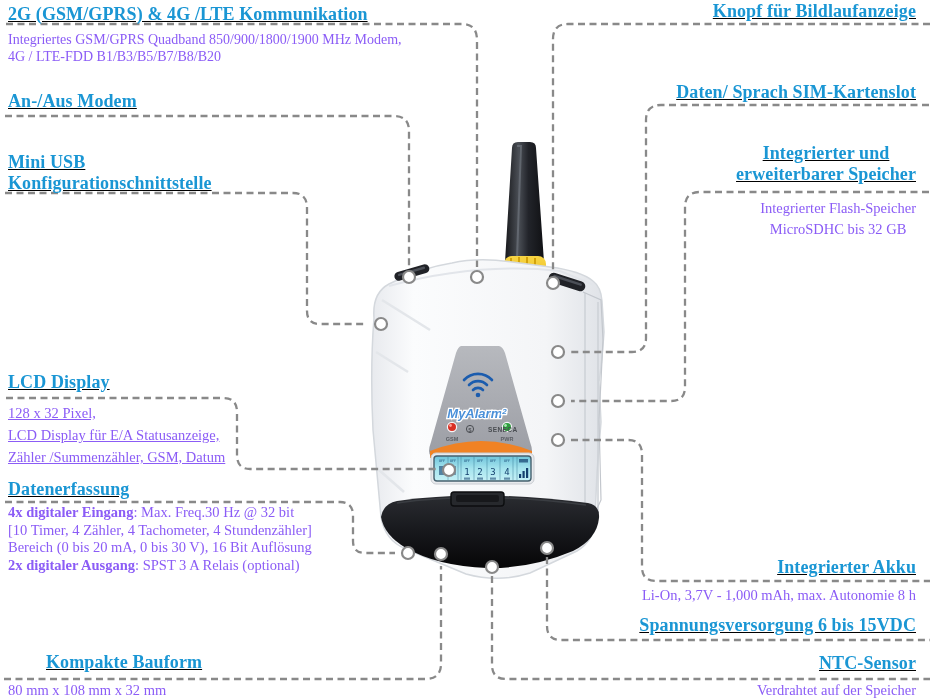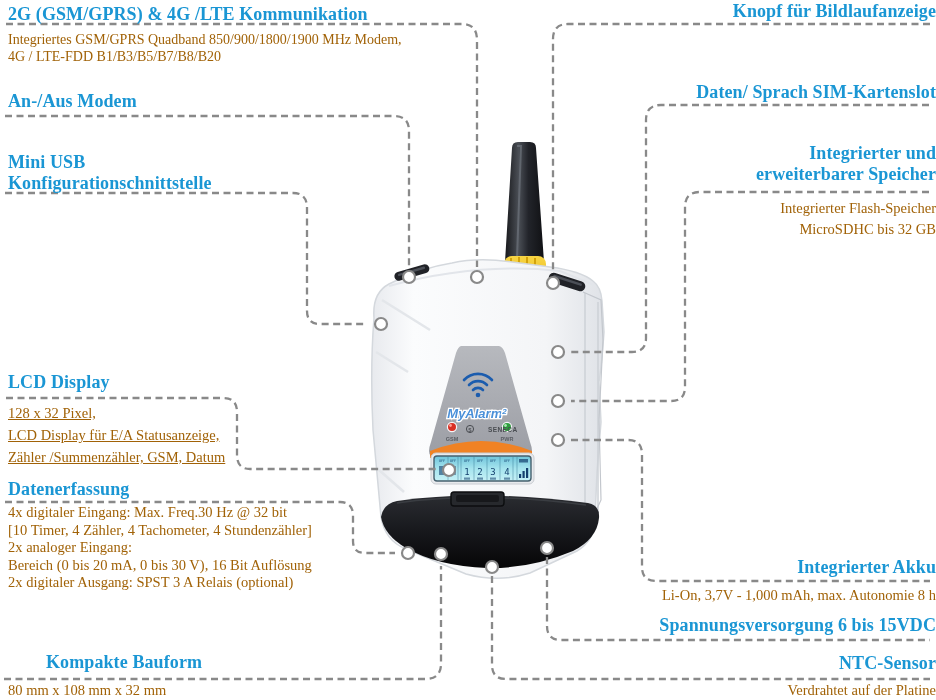--- a/index.html
+++ b/index.html
@@ -1,27 +1,27 @@
 <!DOCTYPE html>
 <html><head>
 <meta charset="utf-8">
 <style>
   html,body{margin:0;padding:0;}
   body{width:936px;height:700px;position:relative;background:#ffffff;overflow:hidden;
        font-family:"Liberation Serif",serif;}
   #stage{position:absolute;inset:0;width:936px;height:700px;}
   svg.layer{position:absolute;left:0;top:0;}
-  .lbl{position:absolute;color:#000;}
+  .lbl{position:absolute;color:#000;text-decoration:underline;}
   .lbl .t{color:#1a96d4;font-weight:bold;font-size:18px;line-height:20px;letter-spacing:.1px;}
   .lbl .t2{line-height:21px;}
-  .desc{position:absolute;font-size:14.5px;color:#a16207;}
-  .right{text-align:right;right:0;}
+  .desc{position:absolute;font-size:14.5px;color:#8b5cf6;}
+  .right{text-align:center;right:20px;}
   .leftalign{left:8px;}
   .comm-desc{top:28px;left:0;line-height:16.5px;font-size:14px;width:470px;}
-  b{font-weight:normal;}
+  b{font-weight:bold;}
 </style>
 </head>
 <body>
 
 <div id="stage">
 
   <svg class="layer" width="936" height="700" viewBox="0 0 936 700">
     <defs>
       <linearGradient id="antGrad" x1="0" y1="0" x2="1" y2="0">
         <stop offset="0" stop-color="#17181b"></stop>
@@ -207,21 +207,20 @@
     <div>LCD Display für E/A Statusanzeige,</div>
     <div>Zähler /Summenzähler, GSM, Datum</div>
   </div>
 
   <div class="lbl leftalign" style="top:479px;">
     <div class="t">Datenerfassung</div>
   </div>
   <div class="desc leftalign" style="top:504px;line-height:17.6px;width:346px;">
     <div><b>4x digitaler Eingang</b><span>: Max. Freq.30 Hz @ 32 bit</span></div>
     <div><b></b><span>[10 Timer, 4 Zähler, 4 Tachometer, 4 Stundenzähler]</span></div>
-    <div><b>2x analoger Eingang</b><span>:</span></div>
     <div><b></b><span>Bereich (0 bis 20 mA, 0 bis 30 V), 16 Bit Auflösung</span></div>
     <div><b>2x digitaler Ausgang</b><span>: SPST 3 A Relais (optional)</span></div>
   </div>
 
   <div class="lbl leftalign" style="top:652px;margin-left:38px;">
     <div class="t">Kompakte Bauform</div>
   </div>
   <div class="desc leftalign" style="top:682px;">80 mm x 108 mm x 32 mm</div>
 
   <div class="lbl right" style="top:1px;">
@@ -246,15 +245,15 @@
   </div>
   <div class="desc right" style="top:587px;">Li-On, 3,7V - 1,000 mAh, max. Autonomie 8 h</div>
 
   <div class="lbl right" style="top:615px;">
     <div class="t">Spannungsversorgung 6 bis 15VDC</div>
   </div>
 
   <div class="lbl right" style="top:653px;">
     <div class="t">NTC-Sensor</div>
   </div>
-  <div class="desc right" style="top:682px;">Verdrahtet auf der Platine</div>
+  <div class="desc right" style="top:682px;">Verdrahtet auf der Speicher</div>
 
 </div>
 
 </body></html>

